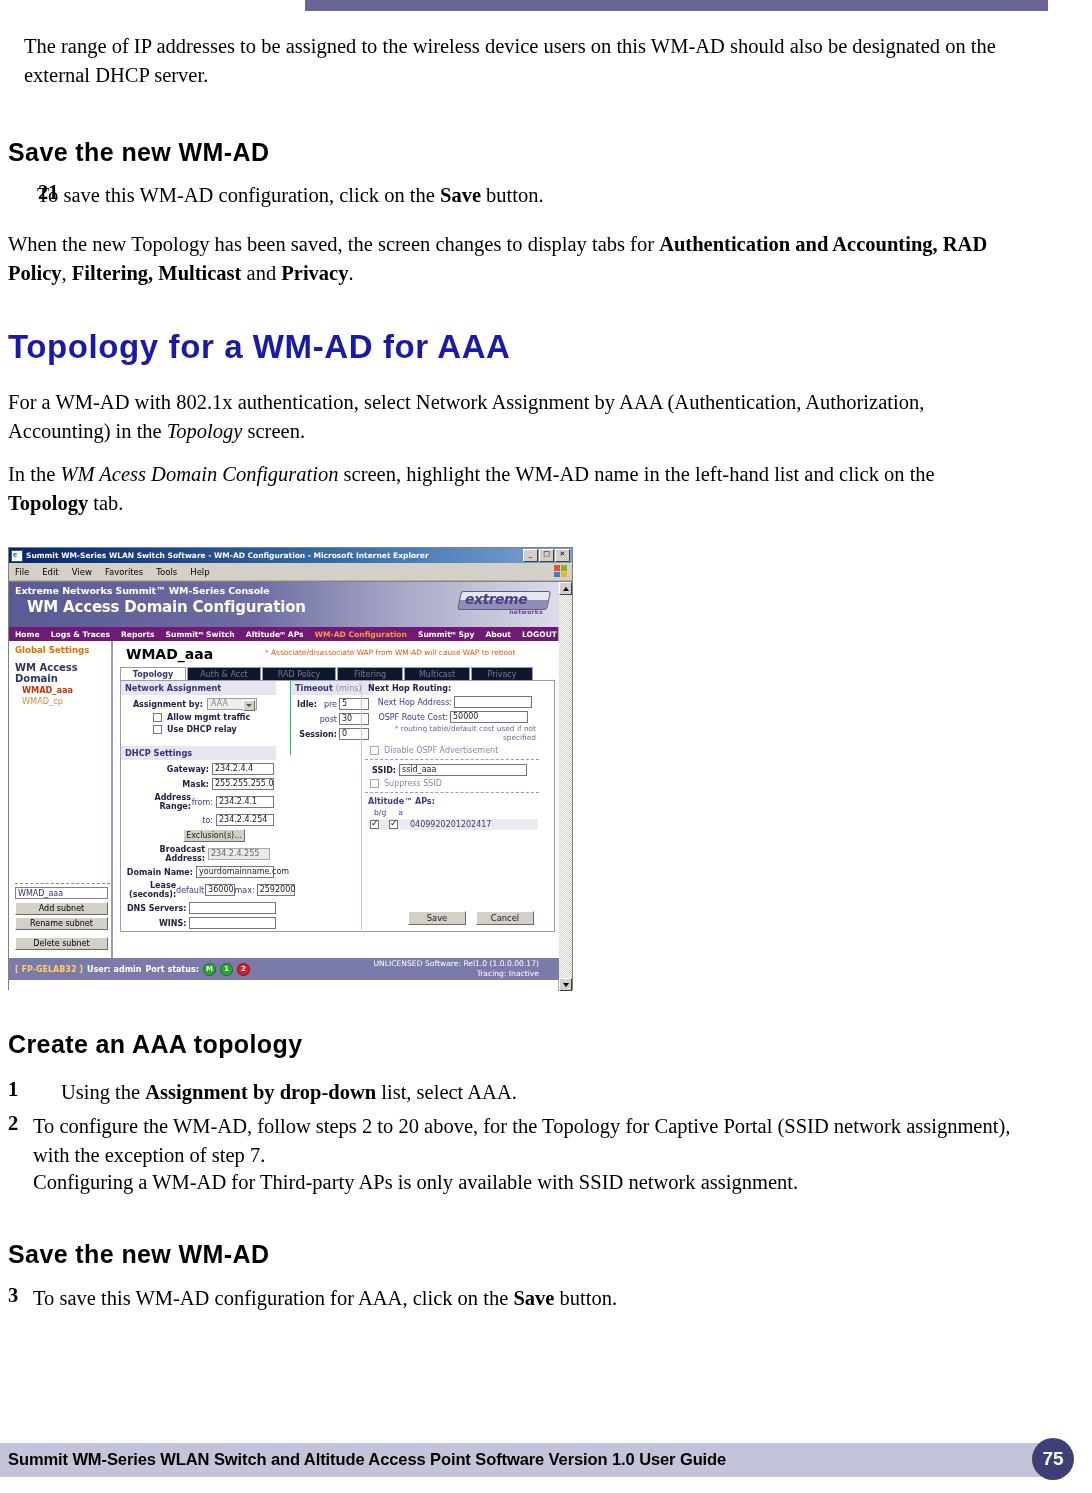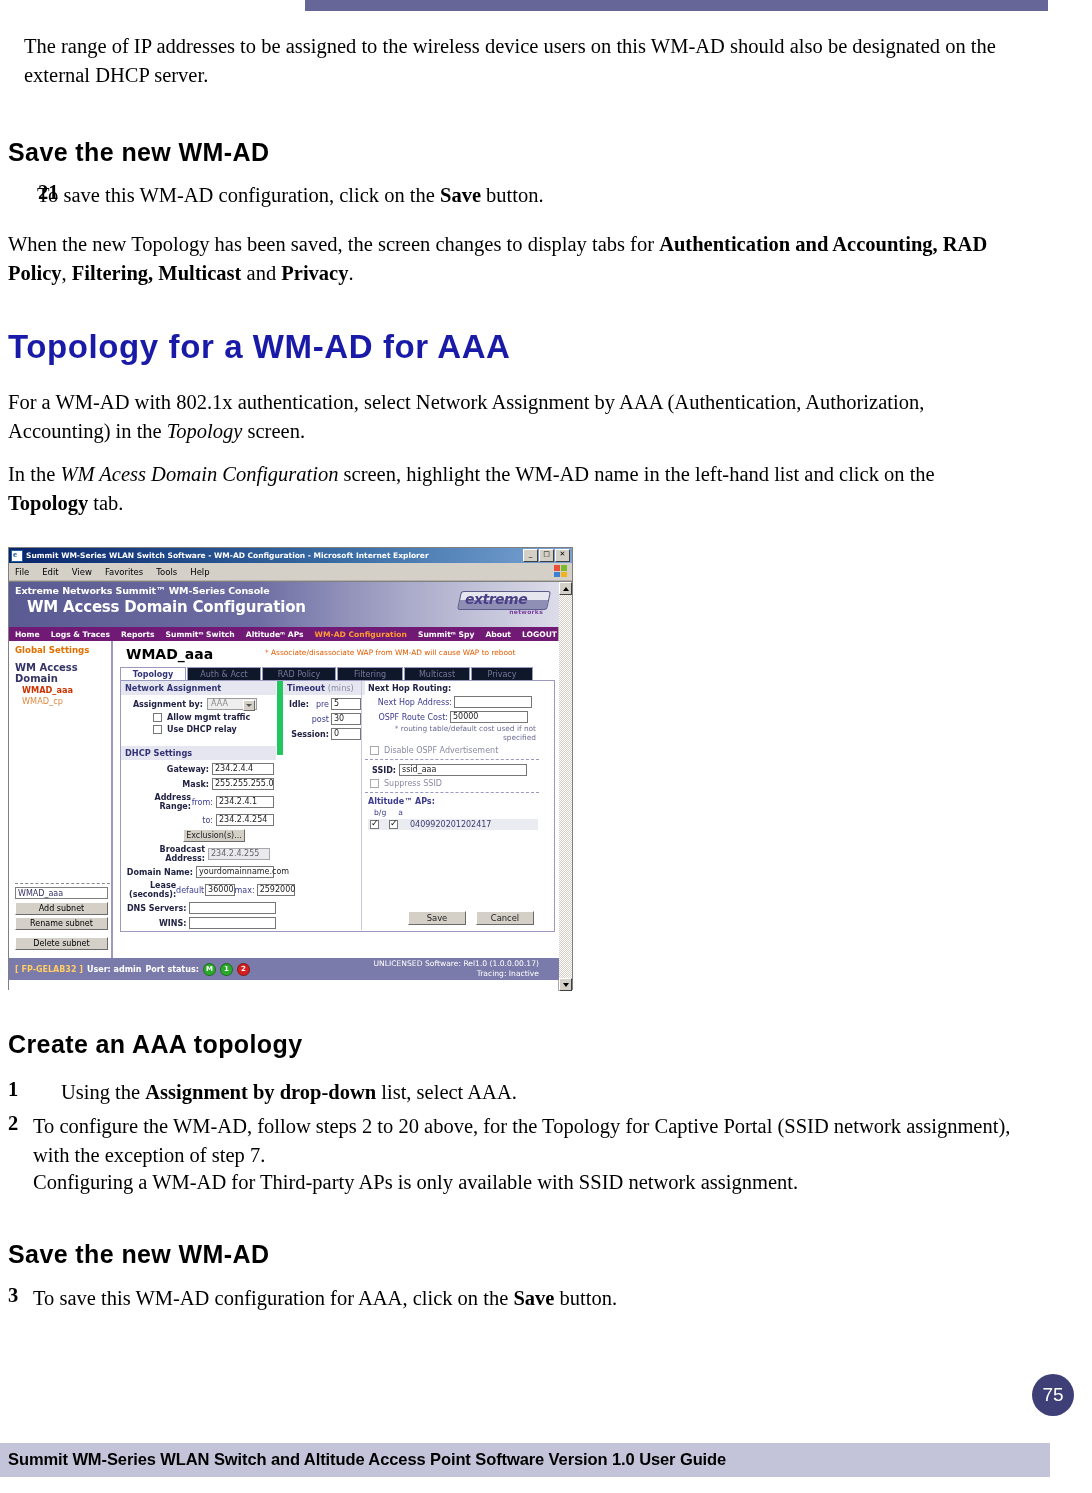--- a/index.html
+++ b/index.html
@@ -61,26 +61,26 @@
   }
   .footer-text {
     position: absolute; left: 8px; top: 1450px;
     font-family: "Liberation Sans", sans-serif;
     font-weight: bold;
     font-size: 16.5px;
     color: #000;
     letter-spacing: -0.1px;
   }
   .footer-circle {
-    position: absolute; left: 1032px; top: 1374px;
+    position: absolute; left: 1032px; top: 1438px;
     width: 42px; height: 42px; border-radius: 50%;
     background: #3f3f77;
     color: #fff;
     font-family: "Liberation Sans", sans-serif;
-    font-weight: normal; font-size: 19px;
+    font-weight: bold; font-size: 19px;
     display: flex; align-items: center; justify-content: center;
   }
 
   
   .ie-window {
     position: absolute; left: 8px; top: 547px;
     width: 565px; height: 443px;
     background: #d4d0c8;
     border: 1px solid #808080;
     box-sizing: border-box;
@@ -292,22 +292,22 @@
   .tab.active {
     background: #ffffff; color: #333377; font-weight: bold;
     border-bottom: 1px solid #fff;
   }
   .tabpanel {
     border: 1px solid #9a9ac0; border-top: 1px solid #9a9ac0;
     height: 250px; position: relative; background: #fff;
     margin-top: -1px;
   }
   .col-left { position: absolute; left: 0; top: 0; width: 155px; }
-  .col-mid  { position: absolute; left: 156px; top: 0; width: 82px;
-              border-left: 6px solid #22c55e; height: 74px;}
+  .col-mid  { position: absolute; left: 169px; top: 0; width: 82px;
+              border-left: 1px solid #22c55e; height: 74px;}
   .col-right{ position: absolute; left: 240px; top: 0; width: 180px;
               border-left: 1px solid #c8c8dc; height: 249px;}
 
   .sec-head {
     background: #e6e6f0; color: #333377;
     font-family: "DejaVu Sans", sans-serif;
     font-size: 8.2px; font-weight: bold;
     padding: 2px 4px; box-sizing: border-box;
   }
   .fld-row {

